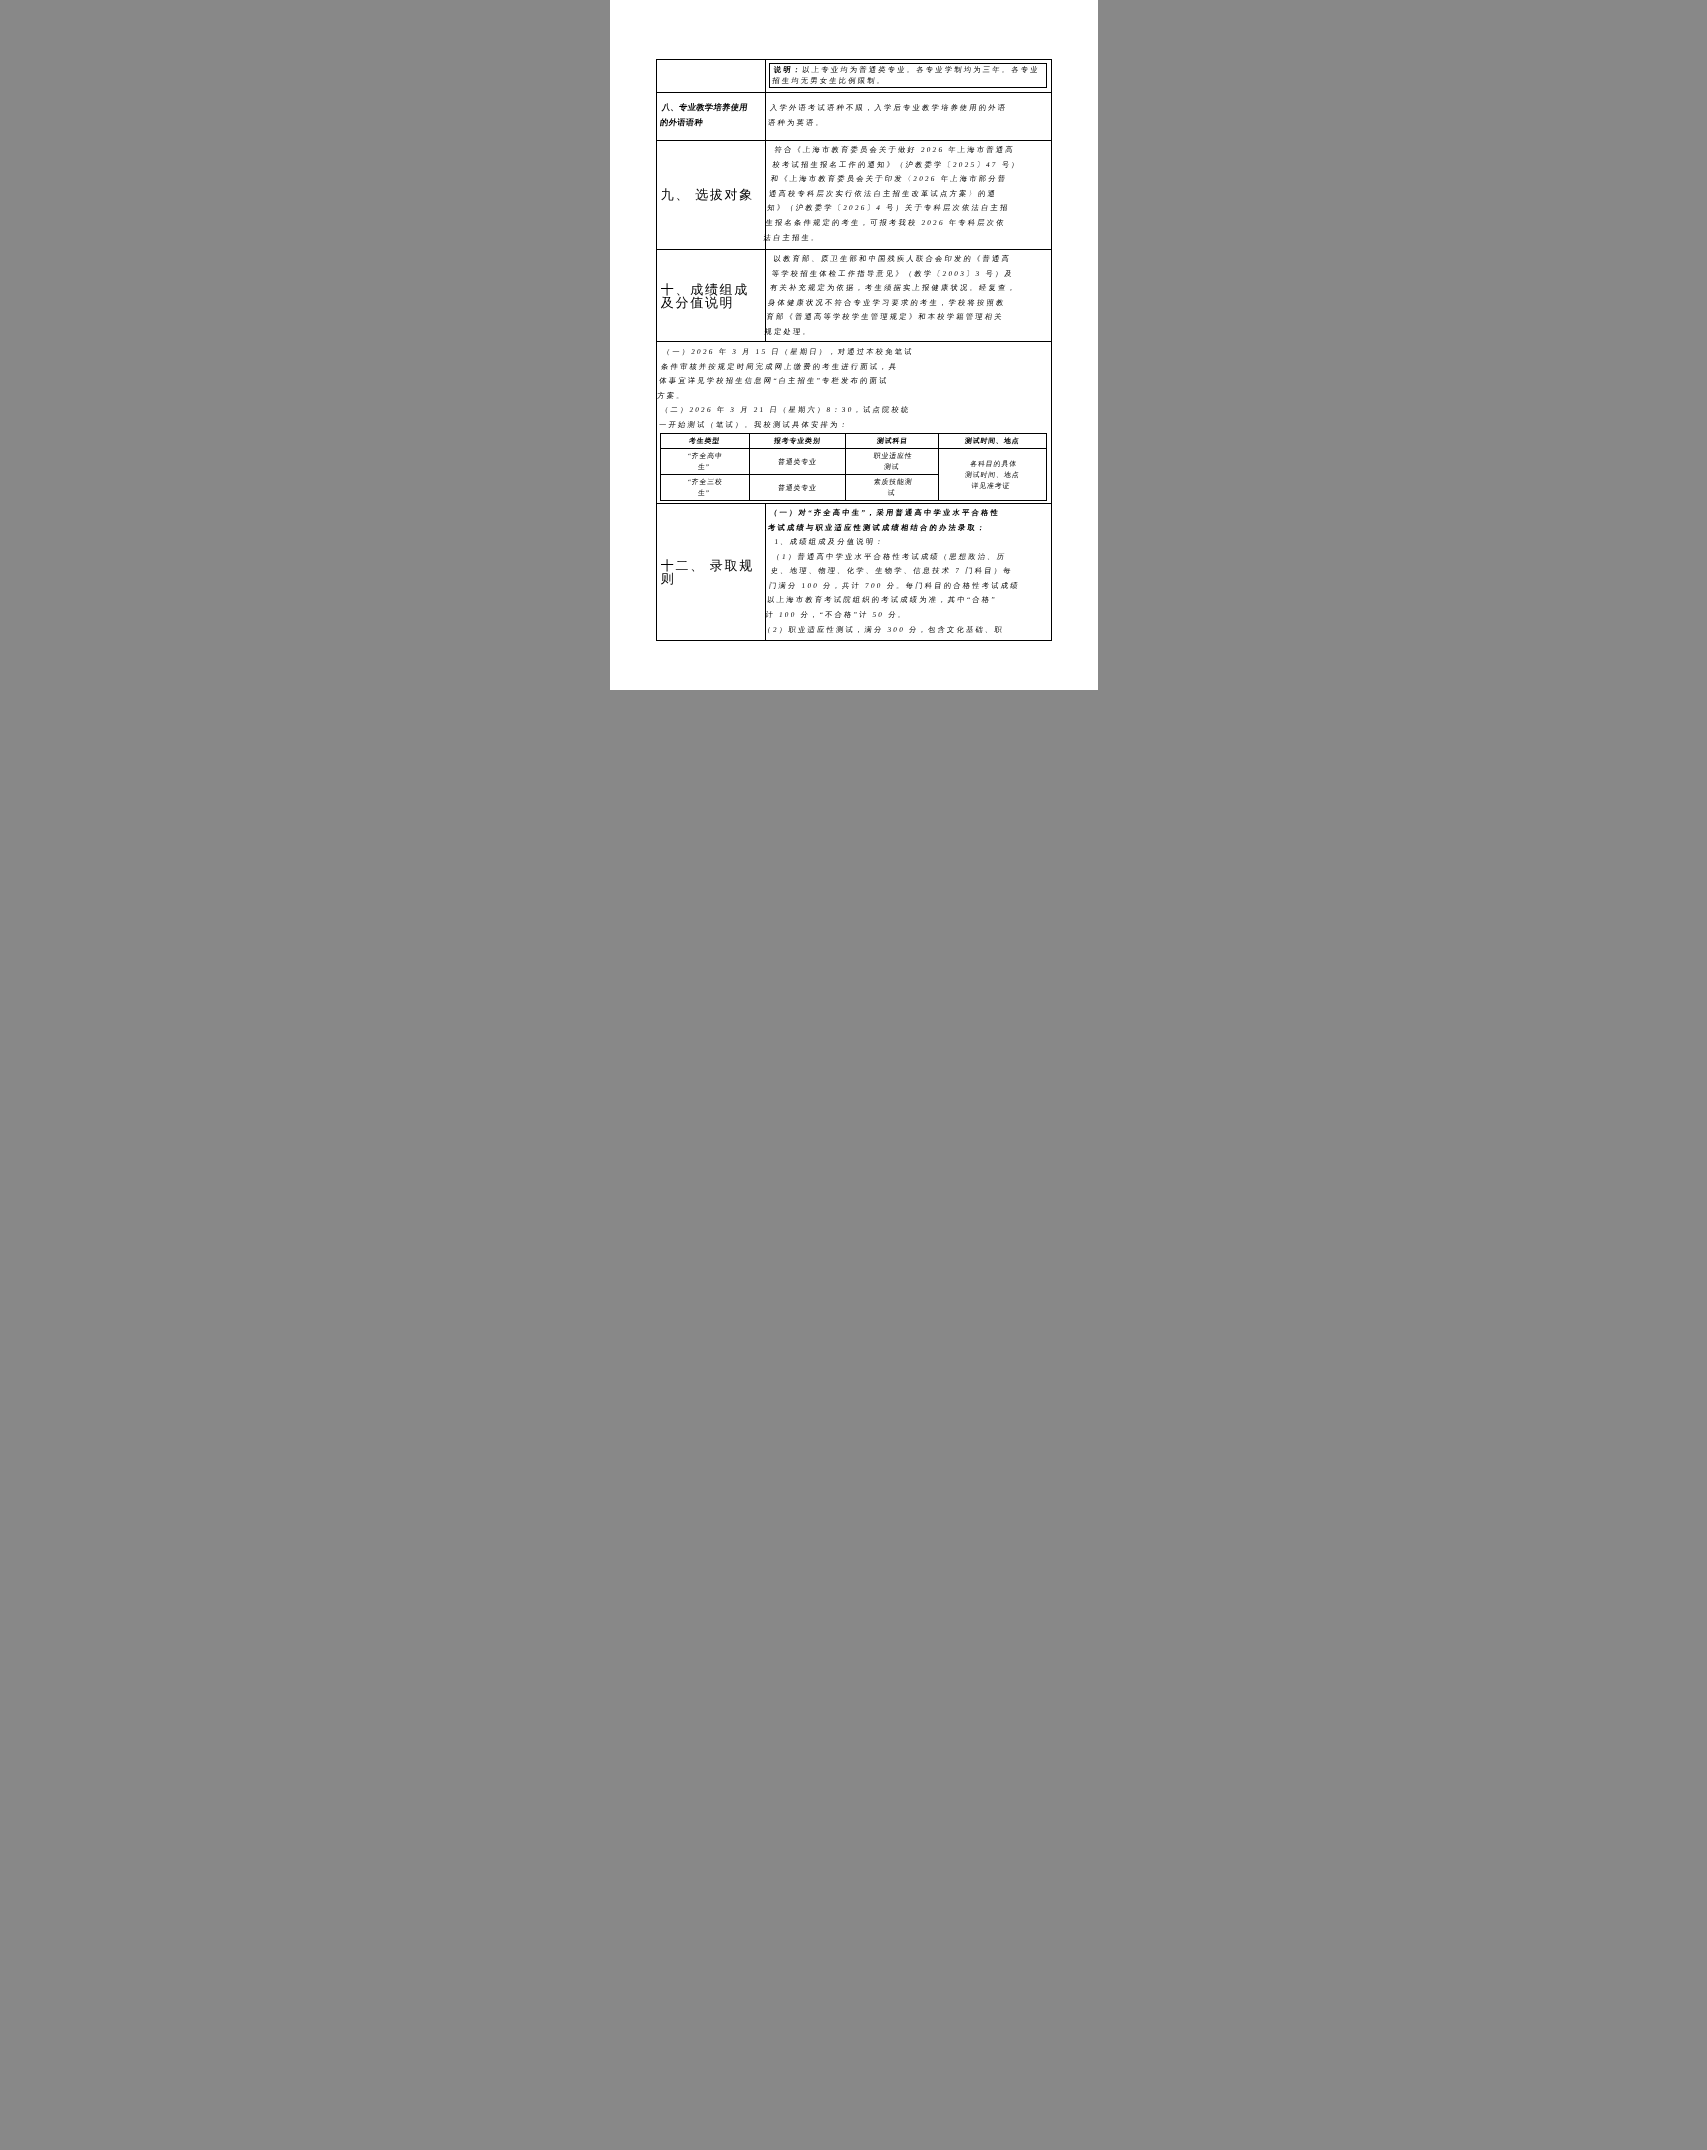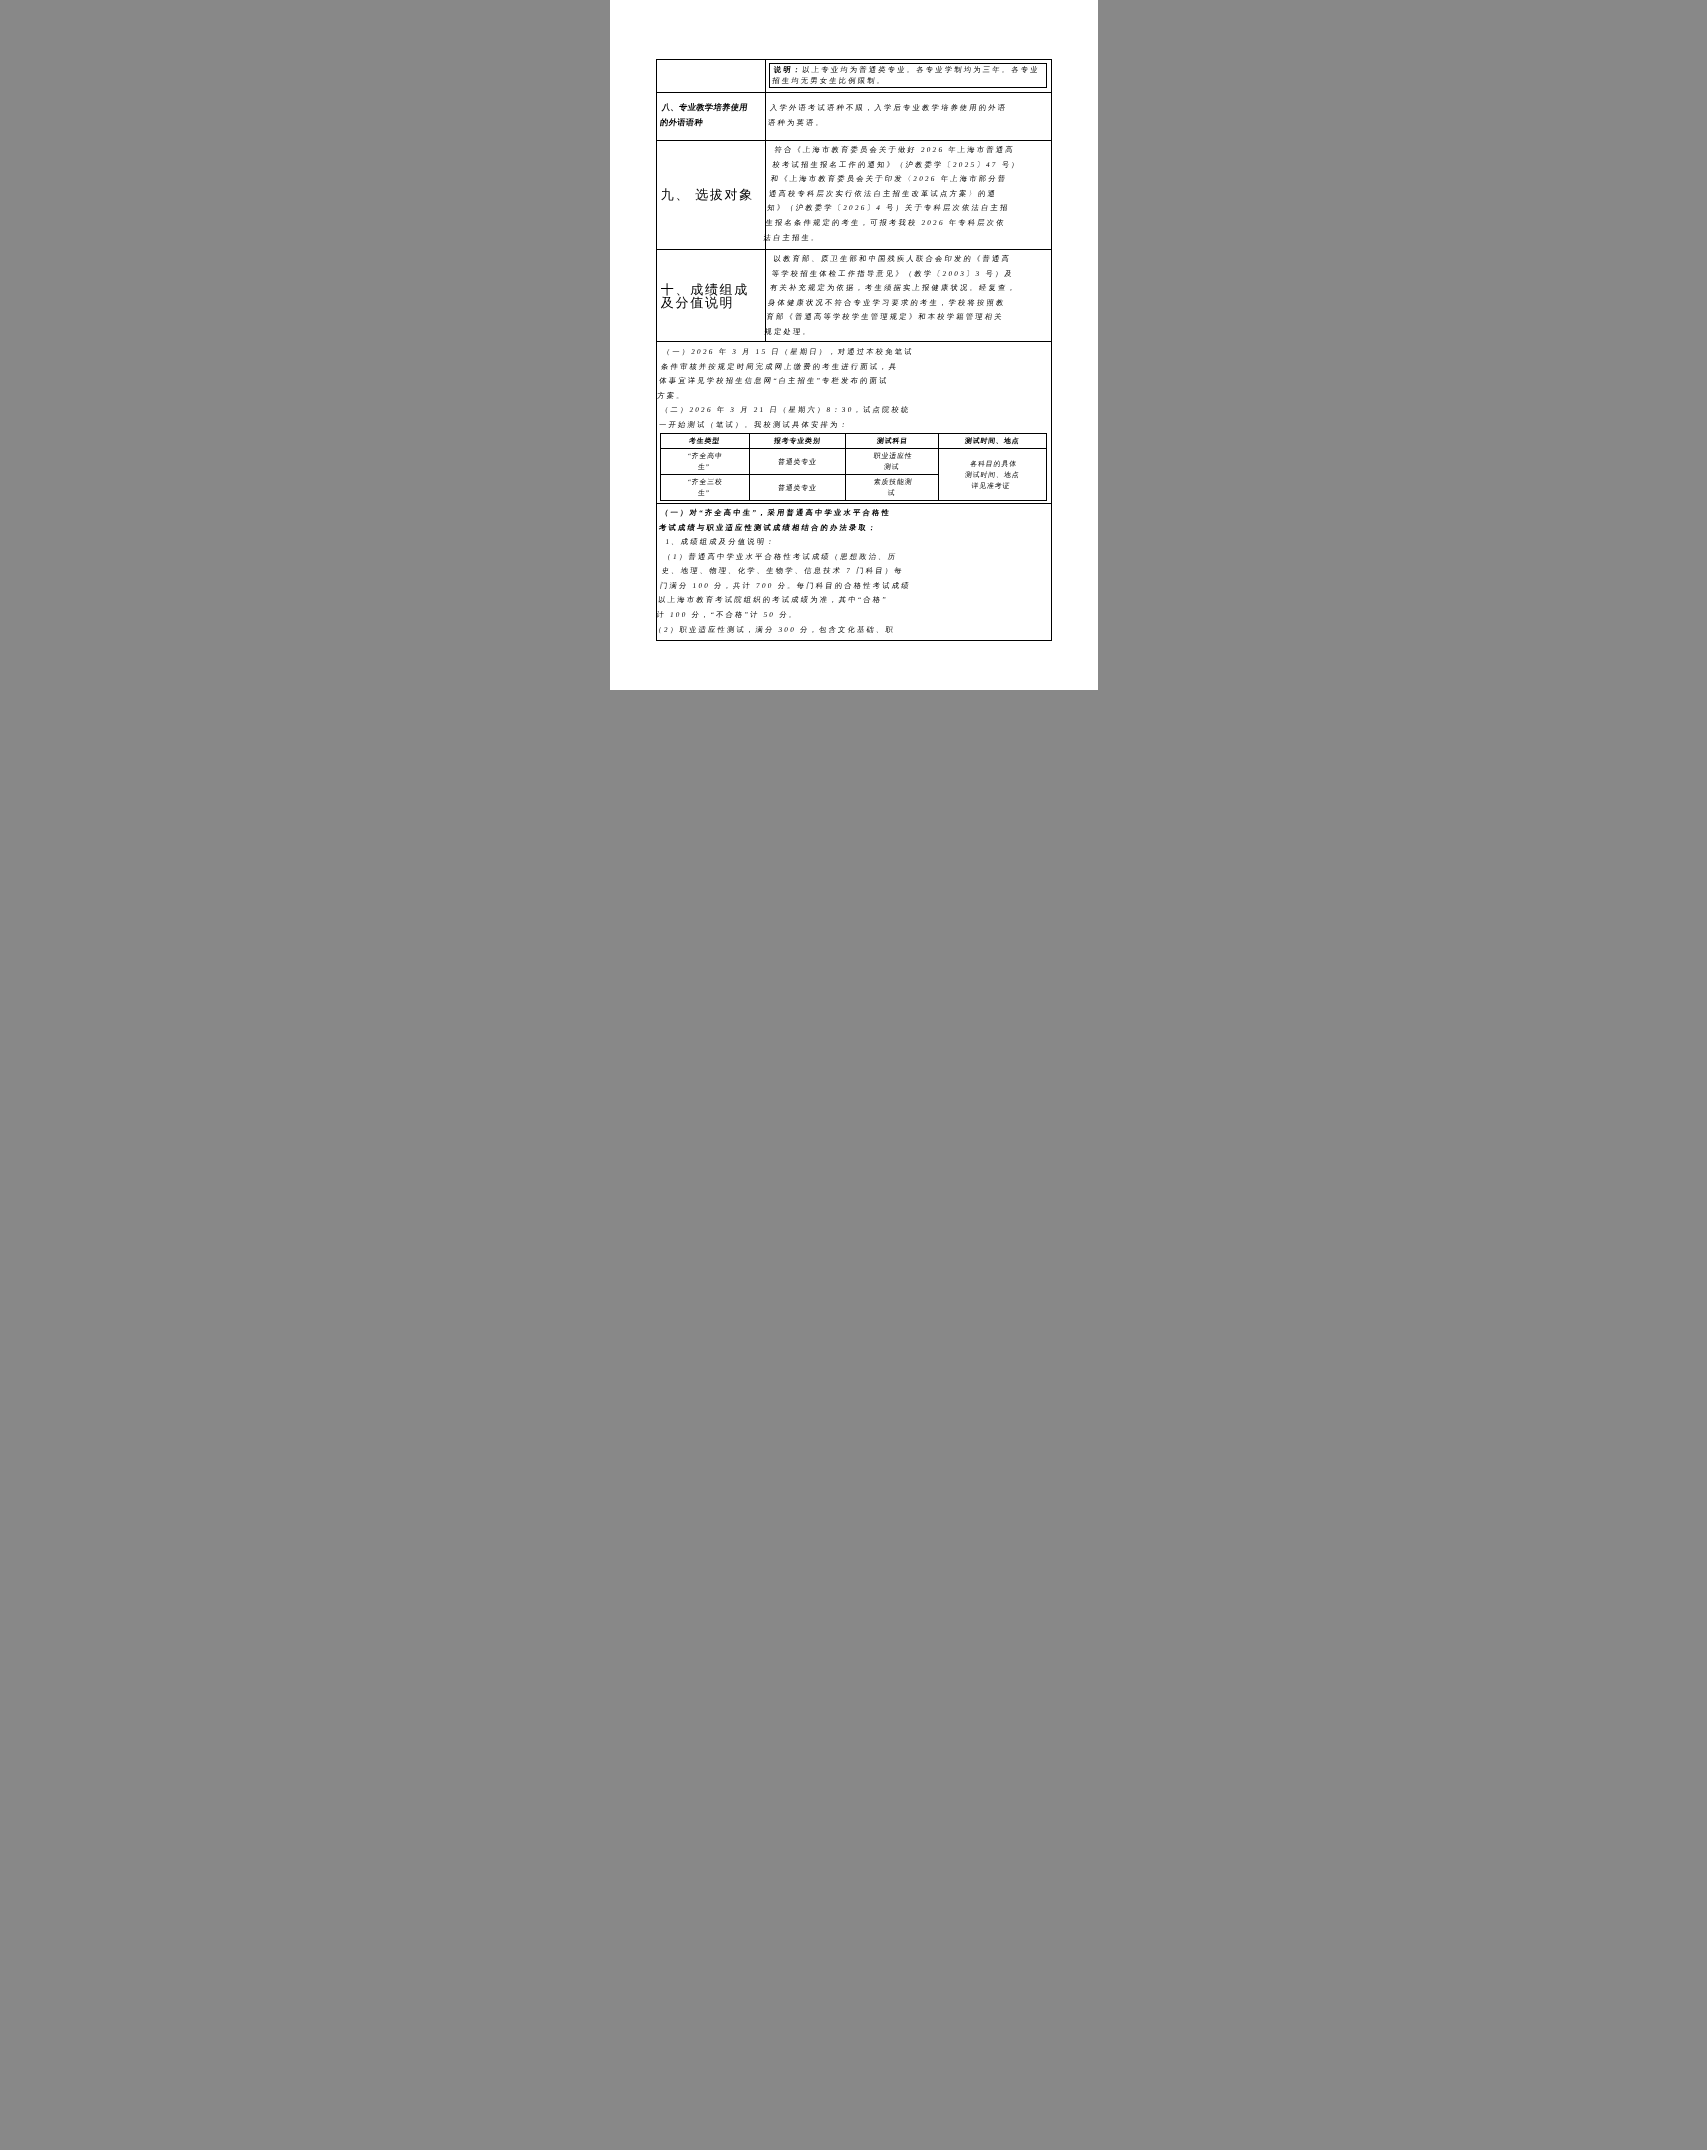--- a/index.html
+++ b/index.html
@@ -161,20 +161,21 @@
             <td class="c2"><span class="sl">普通类专业</span></td>
             <td class="c3"><span class="sl">素质技能测
 试</span></td>
           </tr>
           </tbody>
         </table>
       </div>
     </div>
 
     <div class="row r12">
+      <div class="hcell">十二、 录取规则</div>
       <div class="ccell">
         <div class="para sl boldtxt">（一）对“齐全高中生”，采用普通高中学业水平合格性
 考试成绩与职业适应性测试成绩相结合的办法录取：</div>
         <div class="para sl">1、成绩组成及分值说明：
 （1）普通高中学业水平合格性考试成绩（思想政治、历
 史、地理、物理、化学、生物学、信息技术 7 门科目）每
 门满分 100 分，共计 700 分。每门科目的合格性考试成绩
 以上海市教育考试院组织的考试成绩为准，其中“合格”
 计 100 分，“不合格”计 50 分。
 （2）职业适应性测试，满分 300 分，包含文化基础、职</div>

